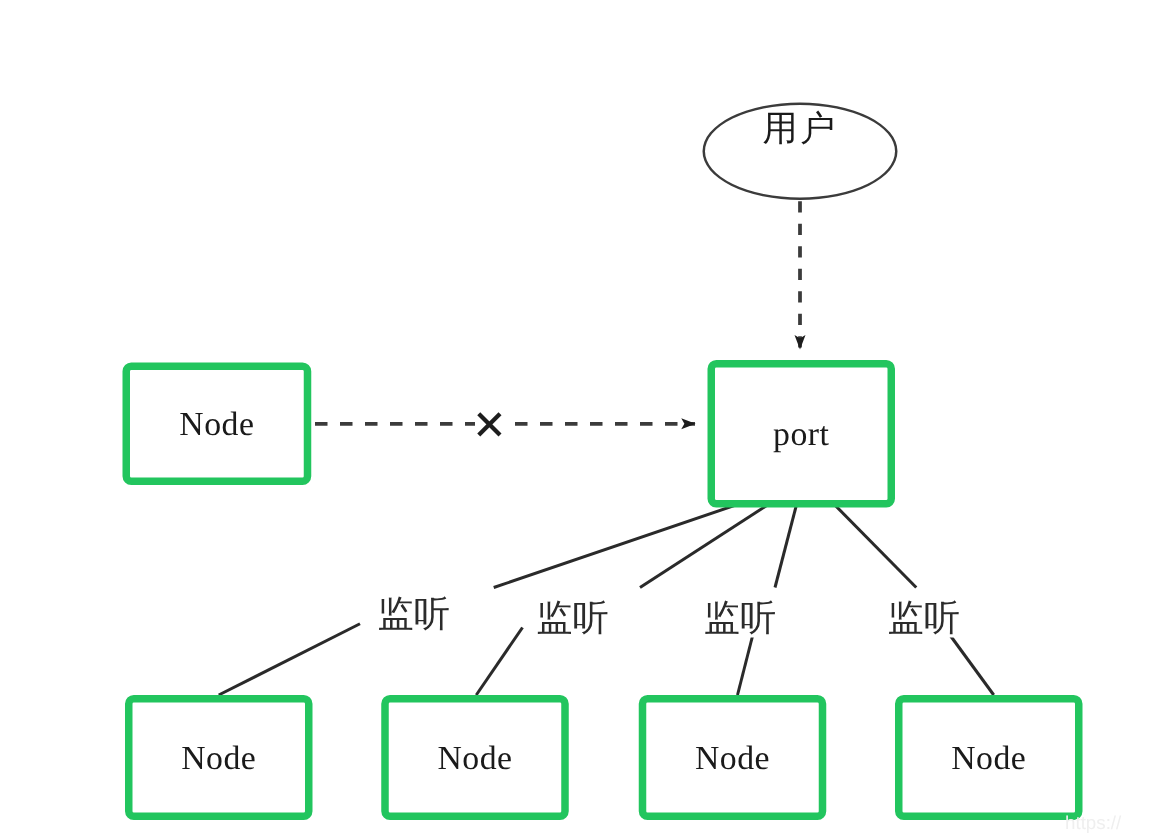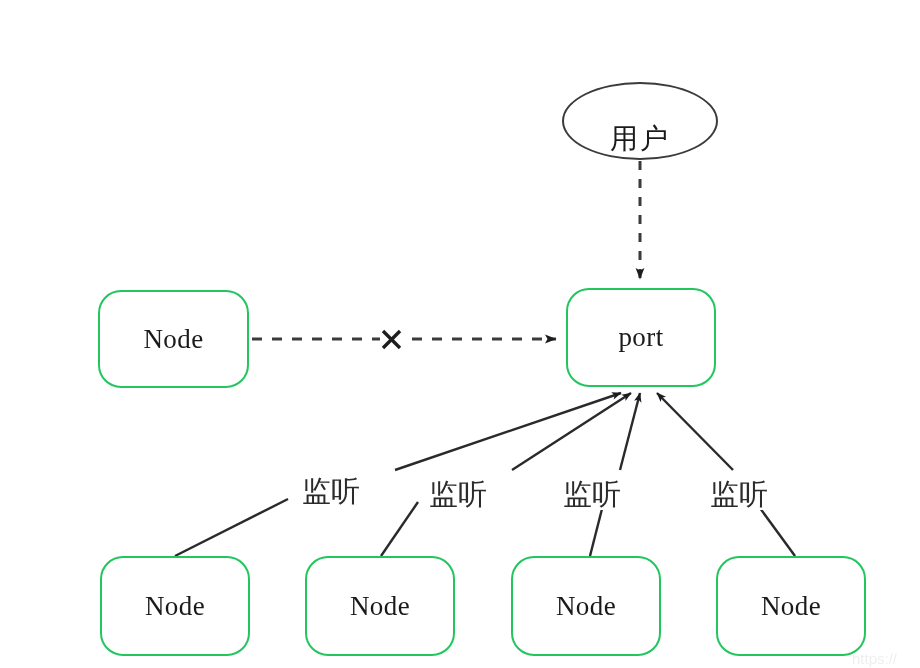--- a/index.html
+++ b/index.html
@@ -22,38 +22,38 @@
     position: absolute;
     left: 0;
     top: 0;
     width: 920px;
     height: 668px;
   }
   .node-box {
     position: absolute;
     box-sizing: border-box;
     background: #ffffff;
-    border: 2px solid #22c55e;
-    border-radius: 23px;
+    border: 6px solid #22c55e;
+    border-radius: 7px;
     display: flex;
     align-items: center;
     justify-content: center;
     font-family: "Liberation Serif", "DejaVu Serif", serif;
     font-size: 27px;
     color: #1a1a1a;
     letter-spacing: 0.4px;
   }
   .actor-ellipse {
     position: absolute;
     box-sizing: border-box;
     background: #ffffff;
     border: 2px solid #3b3b3b;
     border-radius: 50%;
     display: flex;
-    align-items: flex-end;
+    align-items: flex-start;
     justify-content: center;
     font-family: "DejaVu Serif", "Liberation Serif", serif;
     font-size: 28px;
     color: #1a1a1a;
     letter-spacing: 2px;
   }
   .edge-label {
     position: absolute;
     background: #ffffff;
     padding: 1px 5px;
@@ -124,21 +124,21 @@
     <g>
       <line x1="795" y1="556" x2="757" y2="504" stroke="#2a2a2a" stroke-width="2.4"></line>
       <line x1="733" y1="470" x2="657" y2="393" stroke="#2a2a2a" stroke-width="2.4" marker-end="url(#arrowSolid)"></line>
     </g>
   </svg>
 
   <div class="actor-ellipse" style="left:562px; top:82px; width:156px; height:78px;">
     <span>用户</span>
   </div>
 
-  <div class="node-box" style="left:566px; top:288px; width:150px; height:99px;">
+  <div class="node-box" style="left:566px; top:288px; width:150px; height:118px;">
     <span>port</span>
   </div>
 
   <div class="node-box" style="left:98px; top:290px; width:151px; height:98px;">
     <span>Node</span>
   </div>
 
   <div class="node-box" style="left:100px; top:556px; width:150px; height:100px;">
     <span>Node</span>
   </div>

